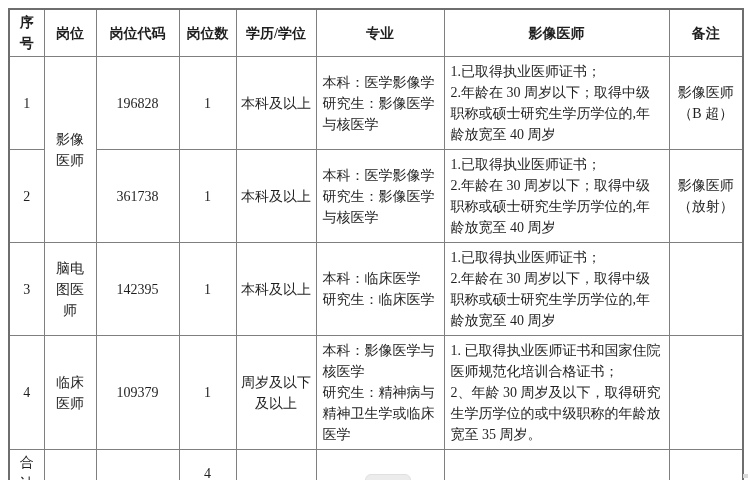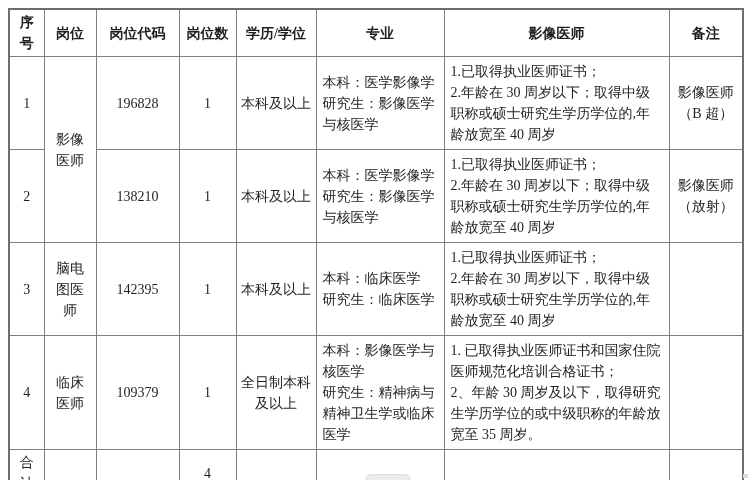--- a/index.html
+++ b/index.html
@@ -95,21 +95,21 @@
         <td class="c">本科及以上</td>
         <td class="l">本科：医学影像学
 研究生：影像医学与核医学</td>
         <td class="l">1.已取得执业医师证书；
 2.年龄在 30 周岁以下；取得中级职称或硕士研究生学历学位的,年龄放宽至 40 周岁</td>
         <td class="c">影像医师
 （B 超）</td>
       </tr>
       <tr class="r2">
         <td class="c">2</td>
-        <td class="c">138210</td>
+        <td class="c">361738</td>
         <td class="c">1</td>
         <td class="c">本科及以上</td>
         <td class="l">本科：医学影像学
 研究生：影像医学与核医学</td>
         <td class="l">1.已取得执业医师证书；
 2.年龄在 30 周岁以下；取得中级职称或硕士研究生学历学位的,年龄放宽至 40 周岁</td>
         <td class="c">影像医师
 （放射）</td>
       </tr>
       <tr class="r3">
@@ -125,21 +125,21 @@
         <td class="l">1.已取得执业医师证书；
 2.年龄在 30 周岁以下，取得中级职称或硕士研究生学历学位的,年龄放宽至 40 周岁</td>
         <td class="c"></td>
       </tr>
       <tr class="r4">
         <td class="c">4</td>
         <td class="c">临床
 医师</td>
         <td class="c">109379</td>
         <td class="c">1</td>
-        <td class="c">全日制本科
+        <td class="c">周岁及以下
 及以上</td>
         <td class="l">本科：影像医学与核医学
 研究生：精神病与精神卫生学或临床医学</td>
         <td class="l">1. 已取得执业医师证书和国家住院医师规范化培训合格证书；
 2、年龄 30 周岁及以下，取得研究生学历学位的或中级职称的年龄放宽至 35 周岁。</td>
         <td class="c"></td>
       </tr>
       <tr class="total">
         <td class="c">合
 计</td>

